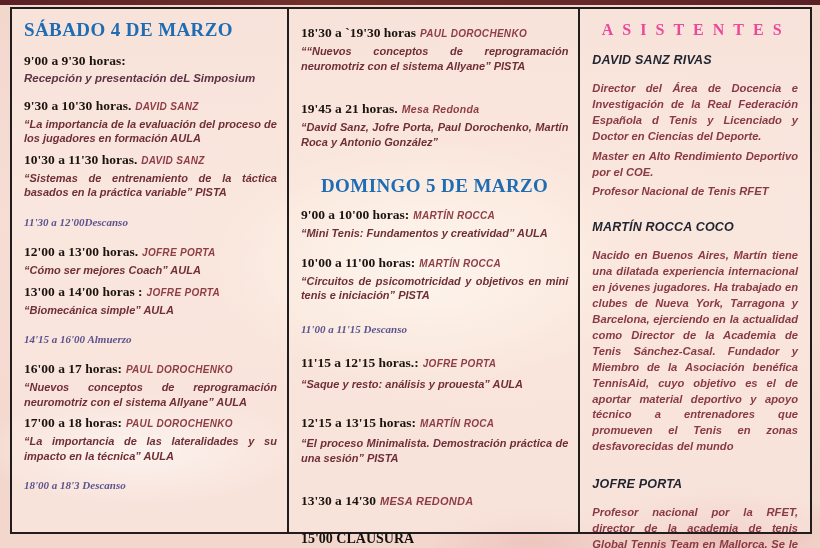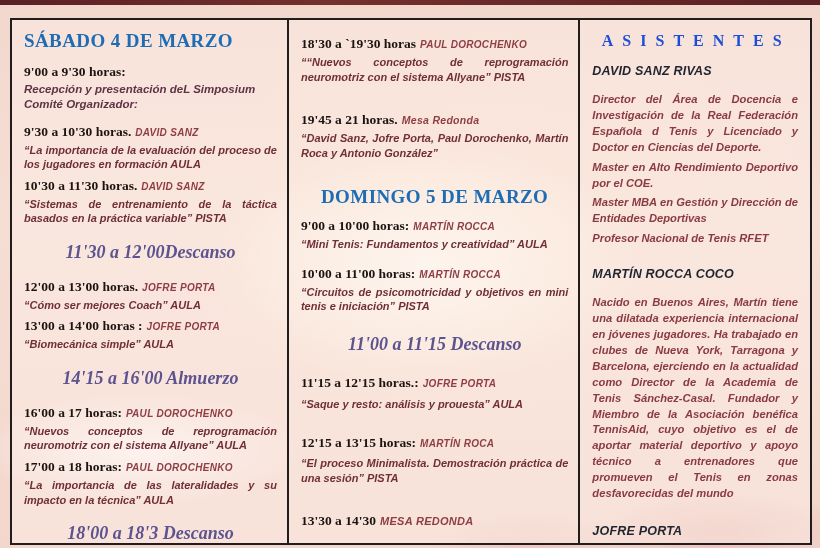--- a/index.html
+++ b/index.html
@@ -12,21 +12,21 @@
       radial-gradient(ellipse 180px 60px at 88% 97%, rgba(232,185,178,0.9) 0%, rgba(232,185,178,0) 75%),
       radial-gradient(ellipse 140px 50px at 65% 99%, rgba(236,193,186,0.8) 0%, rgba(236,193,186,0) 75%),
       radial-gradient(ellipse 420px 260px at 60% 40%, rgba(250,222,205,0.8) 0%, rgba(250,222,205,0) 80%),
       linear-gradient(180deg,#f2d7cd 0%, #f6ded4 40%, #f3d6cc 100%);
   }
   .topbar{
     position:absolute;top:0;left:0;width:820px;height:5px;
     background:linear-gradient(90deg,#5a2026,#73302c 40%,#5a2026);
   }
   .panels{
-    position:absolute;top:18px;left:10px;width:802px;height:527px;
+    position:absolute;top:7px;left:10px;width:802px;height:527px;
     display:flex;
   }
   .panel{
     border:2px solid #211d1d;
     background:rgba(251,236,229,0.55);
     box-sizing:border-box;
     padding:8px 10px 6px 12px;
   }
   .panel + .panel{margin-left:-2px;}
   .panel-1{width:288px;}
@@ -52,32 +52,32 @@
   .desc{
     font-style:italic;font-weight:bold;font-size:11px;
     color:#702f36;line-height:1.32;text-align:justify;margin-top:3px;
   }
   .plainlines{
     font-style:italic;font-weight:bold;font-size:11.5px;
     color:#5d3345;line-height:1.3;margin-top:2px;
   }
   .break-note{
     font-family:"Liberation Serif",serif;font-style:italic;font-weight:bold;
-    color:#5c538f;font-size:18px;text-align:center;
+    color:#5c538f;font-size:11px;text-align:left;
     margin:16px 0 14px 0;
   }
   .clausura{
     font-family:"Liberation Serif",serif;font-weight:bold;
     color:#151210;font-size:14px;margin-top:22px;
   }
   .mesa-caps{font-size:11px;}
 
   .asist-title{
     font-family:"Liberation Serif",serif;font-weight:bold;
-    color:#1d4ed8;font-size:16px;letter-spacing:9px;text-align:center;
+    color:#ec4899;font-size:16px;letter-spacing:9px;text-align:center;
     margin:4px 0 14px 2px;white-space:nowrap;
   }
   .bio-name{
     font-style:italic;font-weight:bold;font-size:12.5px;
     color:#1f2430;letter-spacing:.2px;margin:14px 0 12px 0;
   }
   .bio-text{
     font-style:italic;font-weight:bold;font-size:11.2px;
     color:#8a3a42;line-height:1.42;text-align:justify;margin:0 0 4px 0;
   }
@@ -89,21 +89,20 @@
 
 <div class="panels">
 
   <div class="panel panel-1">
     <div class="day-title">SÁBADO 4 DE MARZO</div>
 
     <div class="session">
       <div class="session-head"><span class="time">9'00 a 9'30 horas:</span></div>
       <div class="plainlines">
         <div>Recepción y presentación deL Simposium</div>
-        <div>Comité Organizador:</div>
       </div>
     </div>
 
     <div class="session" style="margin-top:10px;">
       <div class="session-head"><span class="time">9'30 a 10'30 horas.</span><span class="speaker">DAVID SANZ</span></div>
       <div class="desc">“La importancia de la evaluación del proceso de los jugadores en formación AULA</div>
     </div>
 
     <div class="session">
       <div class="session-head" style="margin-top:2px;"><span class="time">10'30 a 11'30 horas.</span><span class="speaker">DAVID SANZ</span></div>
@@ -180,21 +179,20 @@
     <div class="clausura">15'00 CLAUSURA</div>
   </div>
 
   <div class="panel panel-3">
     <div class="asist-title">ASISTENTES</div>
 
     <div>
       <div class="bio-name">DAVID SANZ RIVAS</div>
       <div class="bio-text" style="margin-top:14px;">Director del Área de Docencia e Investigación de la Real Federación Española d Tenis y Licenciado y Doctor en Ciencias del Deporte.</div>
       <div class="bio-text">Master en Alto Rendimiento Deportivo por el COE.</div>
-      <div class="bio-text">Master MBA en Gestión y Dirección de Entidades Deportivas</div>
       <div class="bio-text">Profesor Nacional de Tenis RFET</div>
     </div>
 
     <div>
       <div class="bio-name" style="margin-top:20px;">MARTÍN ROCCA COCO</div>
       <div class="bio-text" style="margin-top:14px;">Nacido en Buenos Aires, Martín tiene una dilatada experiencia internacional en jóvenes jugadores. Ha trabajado en clubes de Nueva York, Tarragona y Barcelona, ejerciendo en la actualidad como Director de la Academia de Tenis Sánchez-Casal. Fundador y Miembro de la Asociación benéfica TennisAid, cuyo objetivo es el de aportar material deportivo y apoyo técnico a entrenadores que promueven el Tenis en zonas desfavorecidas del mundo</div>
     </div>
 
     <div>
       <div class="bio-name" style="margin-top:22px;">JOFRE PORTA</div>

